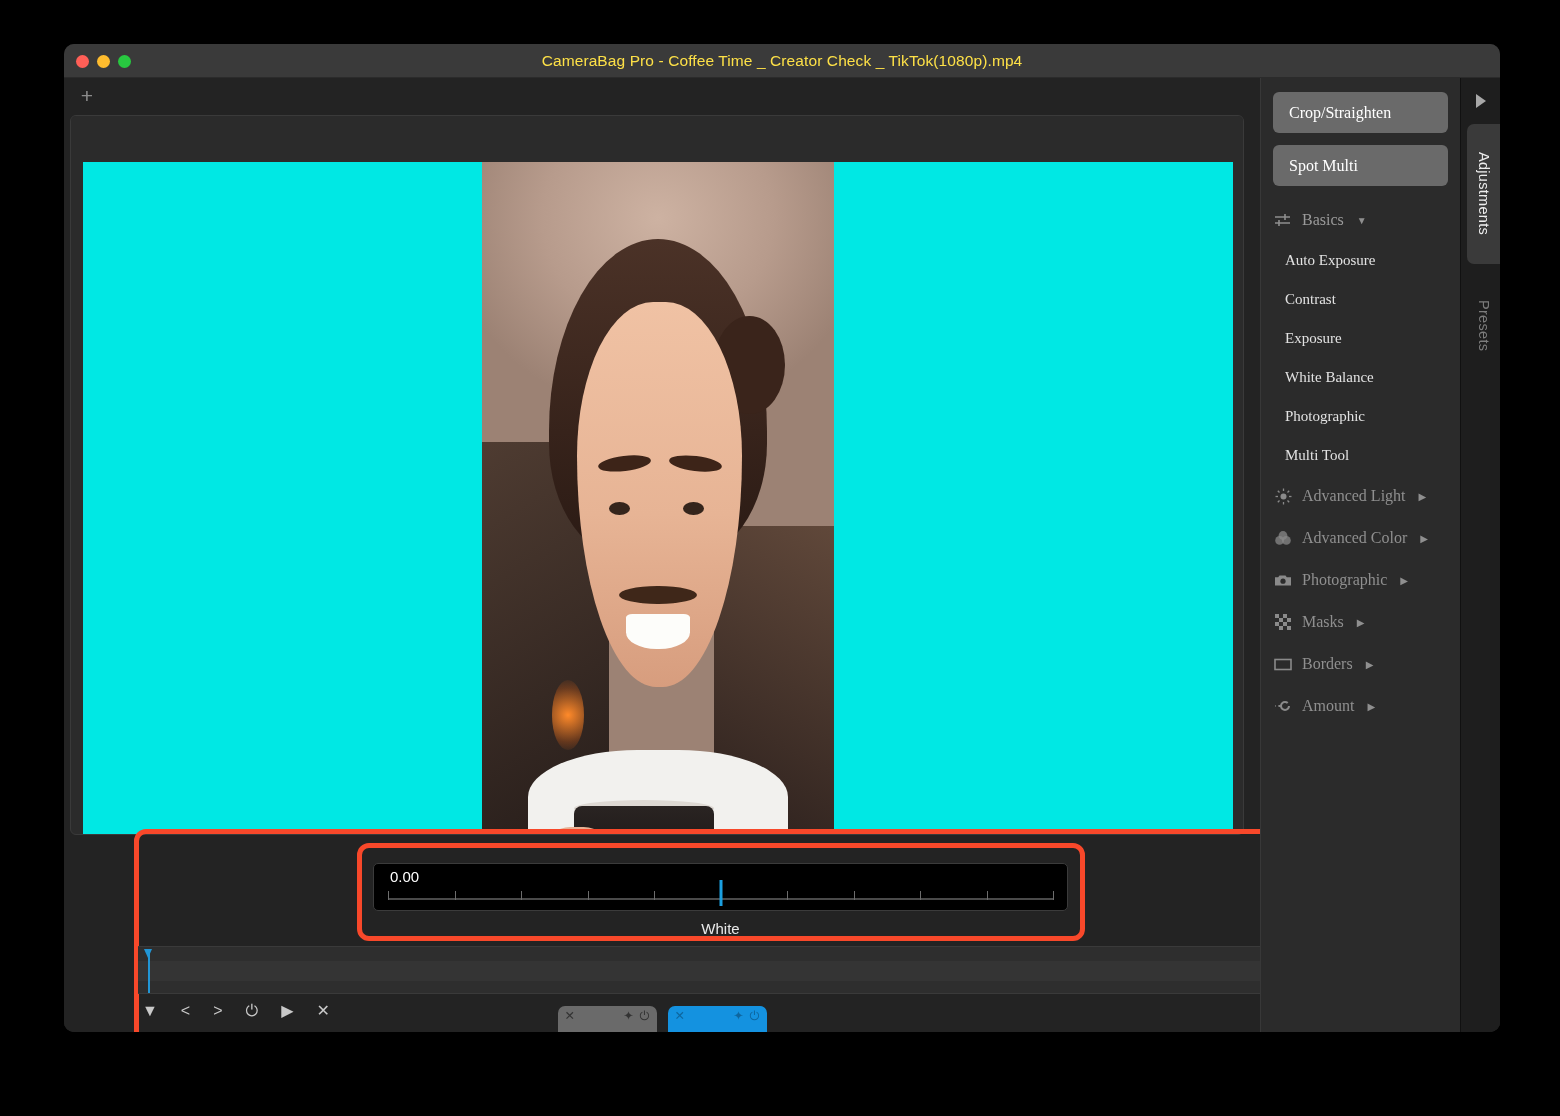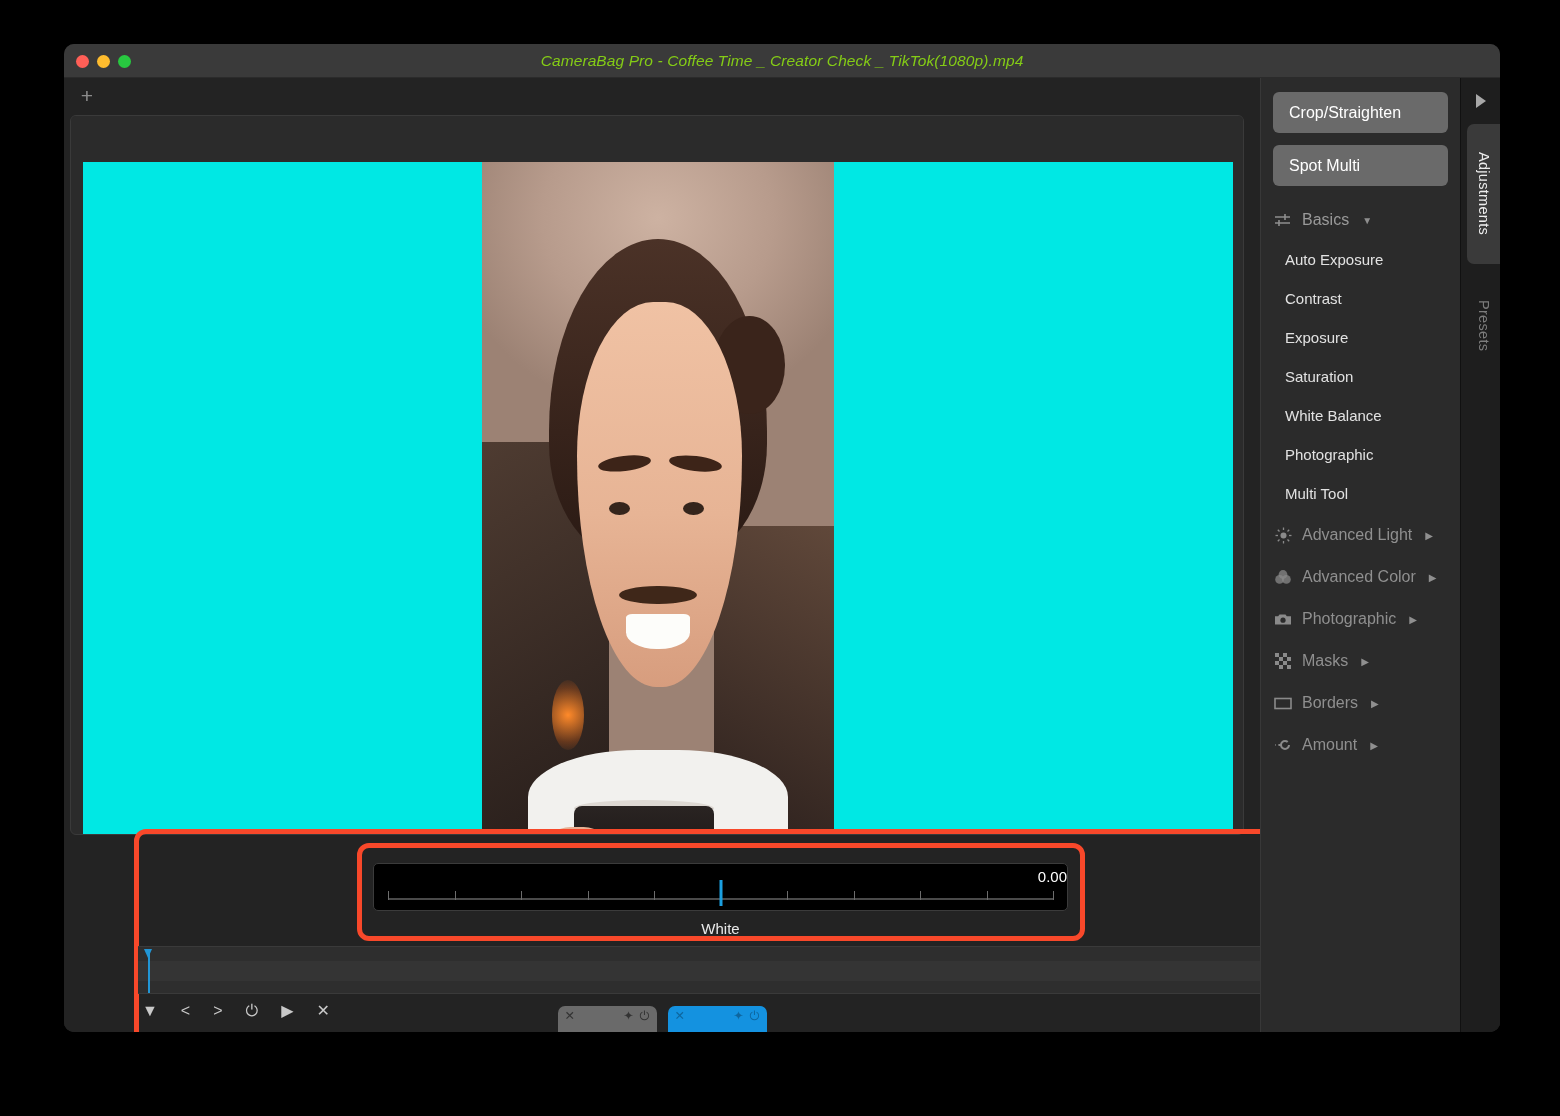--- a/index.html
+++ b/index.html
@@ -20,21 +20,21 @@
   #titlebar {
     position:relative; height:34px; background:#3a3a3a;
     border-bottom:1px solid #2b2b2b;
     display:flex; align-items:center; justify-content:center;
   }
   #traffic { position:absolute; left:12px; top:0; height:34px; display:flex; align-items:center; gap:8px; }
   .light { width:13px; height:13px; border-radius:50%; display:block; }
   .light.red    { background:#ff5f57; }
   .light.yellow { background:#febc2e; }
   .light.green  { background:#28c840; }
-  #title-text { color:#84cc16; font-size:15.5px; letter-spacing:.1px;font-style:italic; }
+  #title-text { color:#fde047; font-size:15.5px; letter-spacing:.1px; }
 
   
   #body-area { position:relative; height:954px; background:#232323; display:flex; }
 
   
   #main-col { position:relative; width:1196px; height:954px; background:#232323; }
 
   #tabstrip { height:37px; display:flex; align-items:center; padding-left:10px; }
   #add-tab {
     width:26px; height:26px; color:#8c8c8c; font-size:21px; line-height:24px;
@@ -125,21 +125,21 @@
 
   
   #slider-wrap {
     position:absolute; left:300px; top:779px; width:713px; height:66px;
   }
   #slider-track-box {
     position:absolute; left:9px; top:6px; width:695px; height:48px;
     background:#000; border:1px solid #3b3b3b; border-radius:5px;
   }
   #slider-value {
-    position:absolute; left:16px; right:0; top:4px; text-align:right;
+    position:absolute; left:16px; right:0; top:4px; text-align:left;
     color:#ffffff; font-size:15px;
   }
   #slider-rail {
     position:absolute; left:14px; right:14px; bottom:10px; height:2px; background:#4a4a4a;
   }
   #slider-ticks { position:absolute; left:14px; right:14px; bottom:10px; height:11px; }
   #slider-ticks i {
     position:absolute; bottom:0; width:1px; height:9px; background:#6d6d6d; display:block;
   }
   #slider-handle {
@@ -195,21 +195,21 @@
   
   #bottom-bar {
     position:absolute; left:0; bottom:0; width:1196px; height:42px;
     display:flex; align-items:center; padding-left:78px; gap:23px;
   }
   #bottom-bar .tb { color:#c9c9c9; font-size:16px; line-height:1; user-select:none; }
 
   
   #sidebar {
     position:relative; width:200px; height:954px; background:#2b2b2b;
-    border-left:1px solid #383838; padding:14px 0 0 0; overflow:hidden;
+    border-left:1px solid #383838; padding:14px 0 0 0; overflow:hidden;font-family:Liberation Serif, serif;
   }
   .big-btn {
     margin:0 12px 12px 12px; height:41px; border-radius:6px; background:#6a6a6a;
     display:flex; align-items:center; padding-left:16px;
   }
   .big-btn span { color:#ffffff; font-size:16px; }
 
   .group-head {
     display:flex; align-items:center; gap:9px; padding:12px 0 10px 12px;
   }
@@ -372,21 +372,20 @@
                 <line x1="11" y1="1" x2="11" y2="7" stroke="#8f8f8f" stroke-width="1.6"></line>
                 <line x1="5" y1="7" x2="5" y2="13" stroke="#8f8f8f" stroke-width="1.6"></line>
               </svg>
             </span>
             <span class="gl">Basics</span>
             <span class="gc">▼</span>
           </div>
           <div class="sub-item"><span>Auto Exposure</span></div>
           <div class="sub-item"><span>Contrast</span></div>
           <div class="sub-item"><span>Exposure</span></div>
-          <div class="sub-item"><span>Saturation</span></div>
           <div class="sub-item"><span>White Balance</span></div>
           <div class="sub-item"><span>Photographic</span></div>
           <div class="sub-item"><span>Multi Tool</span></div>
           <div class="group-head">
             <span class="gi">
               <svg width="17" height="17" viewBox="0 0 17 17">
                 <circle cx="8.5" cy="8.5" r="3" fill="#8a8a8a"></circle>
                 <g stroke="#8a8a8a" stroke-width="1.3">
                   <line x1="8.5" y1="0.5" x2="8.5" y2="3"></line>
                   <line x1="8.5" y1="14" x2="8.5" y2="16.5"></line>

